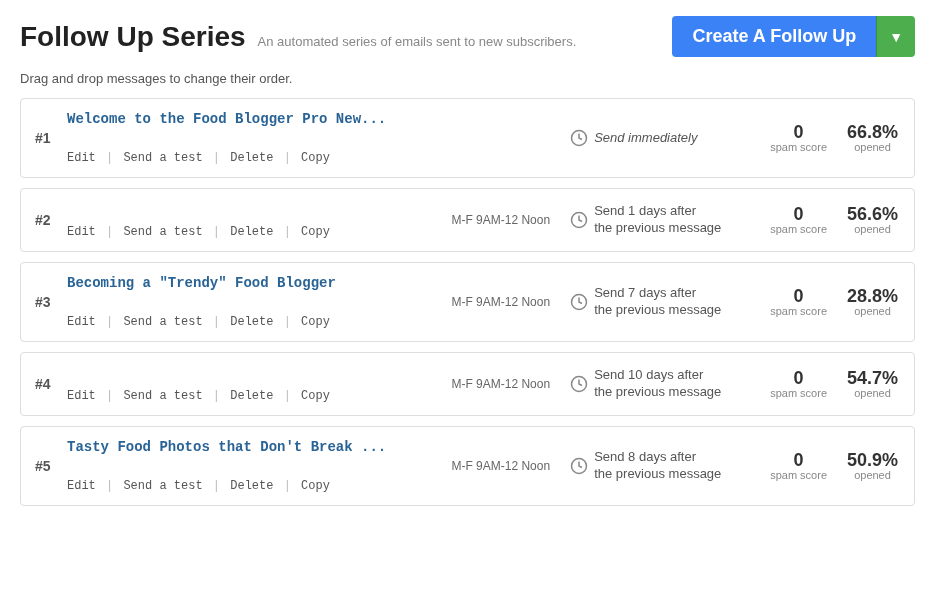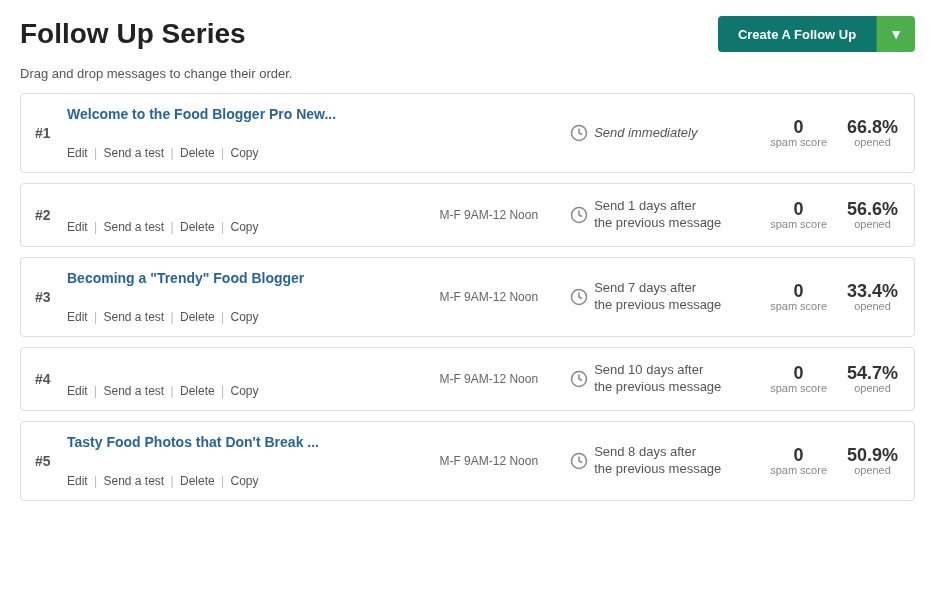--- a/index.html
+++ b/index.html
@@ -34,25 +34,25 @@
       font-size: 13px;
       color: #888;
     }
     .create-btn-wrapper {
       display: flex;
       align-items: stretch;
       border-radius: 4px;
       overflow: hidden;
     }
     .create-btn-main {
-      background: #0f766e;
+      background: #3b82f6;
       color: #fff;
       border: none;
       padding: 10px 20px;
-      font-size: 13px;
+      font-size: 18px;
       font-weight: bold;
       cursor: pointer;
       white-space: nowrap;
     }
     .create-btn-arrow {
       background: #4cae4c;
       color: #fff;
       border: none;
       border-left: 1px solid #3d8b3d;
       padding: 10px 12px;
@@ -82,20 +82,21 @@
     .row-number {
       font-size: 14px;
       font-weight: bold;
       color: #555;
       width: 32px;
       flex-shrink: 0;
     }
     .row-main {
       flex: 1;
       min-width: 0;
+      font-family: Liberation Mono, monospace;
     }
     .row-title {
       font-size: 14px;
       font-weight: bold;
       color: #2a6496;
       text-decoration: none;
       cursor: pointer;
       display: block;
       margin-bottom: 3px;
     }
@@ -112,21 +113,21 @@
     .row-actions span {
       color: #bbb;
       margin: 0 3px;
     }
 
     .row-schedule {
       display: flex;
       flex-direction: column;
       align-items: flex-end;
       min-width: 100px;
-      margin-right: 32px;
+      margin-right: 20px;
     }
     .schedule-time {
       font-size: 12px;
       color: #666;
     }
 
     .row-send {
       display: flex;
       align-items: center;
       gap: 6px;
@@ -176,20 +177,21 @@
       font-size: 11px;
       color: #888;
     }
   </style>
 </head>
 <body>
 
 <div class="header">
   <div class="header-left">
     <h1 class="page-title">Follow Up Series</h1>
+    <span class="page-subtitle">An automated series of emails sent to new subscribers.</span>
   </div>
   <div class="create-btn-wrapper">
     <button class="create-btn-main">Create A Follow Up</button>
     <button class="create-btn-arrow">
       <span>▼</span>
     </button>
   </div>
 </div>
 
 <p class="instruction">Drag and drop messages to change their order.</p>
@@ -263,21 +265,21 @@
         </svg>
         <span class="send-text" style="white-space: pre-line;">Send 7 days after
 the previous message</span>
       </div>
       <div class="row-stats">
         <div class="stat-block">
           <span class="stat-value">0</span>
           <span class="stat-label">spam score</span>
         </div>
         <div class="stat-block">
-          <span class="stat-pct">33.4%</span>
+          <span class="stat-pct">28.8%</span>
           <span class="stat-pct-label">opened</span>
         </div>
       </div>
     </div>
     <div class="message-row">
       <div class="row-number">#4</div>
       <div class="row-main">
         <div class="row-actions"><a>Edit</a><span> | </span><a>Send a test</a><span> | </span><a>Delete</a><span> | </span><a>Copy</a></div>
       </div>
       <div class="row-schedule">

